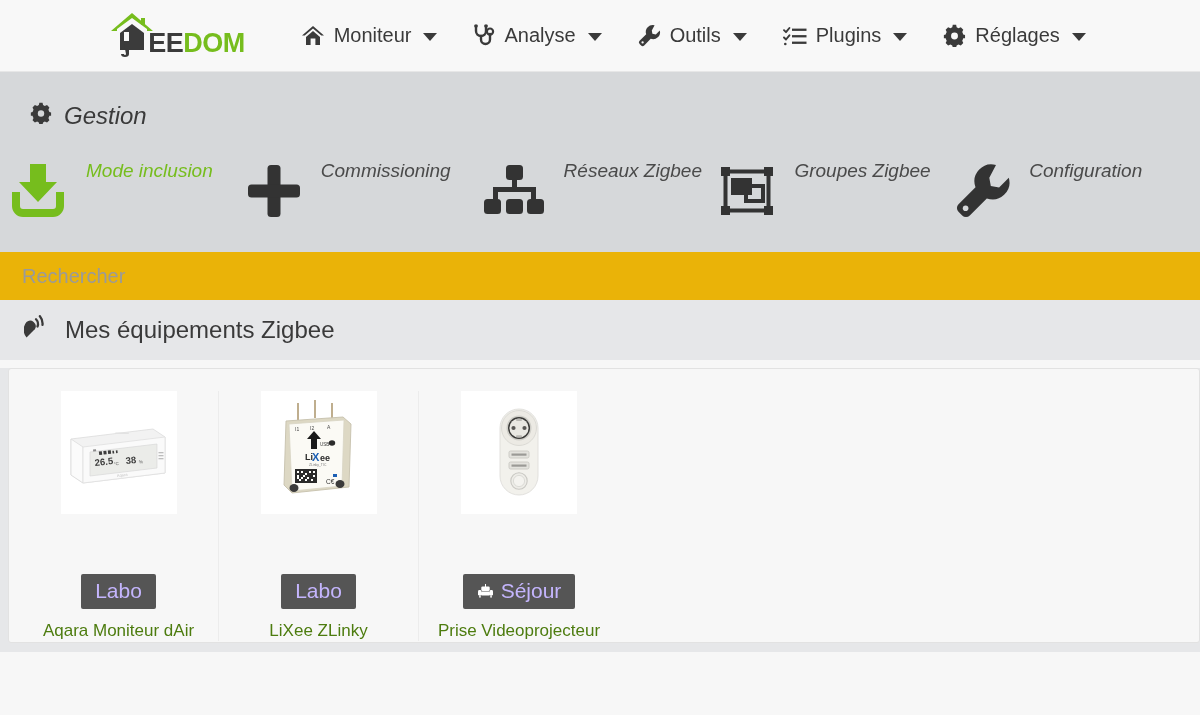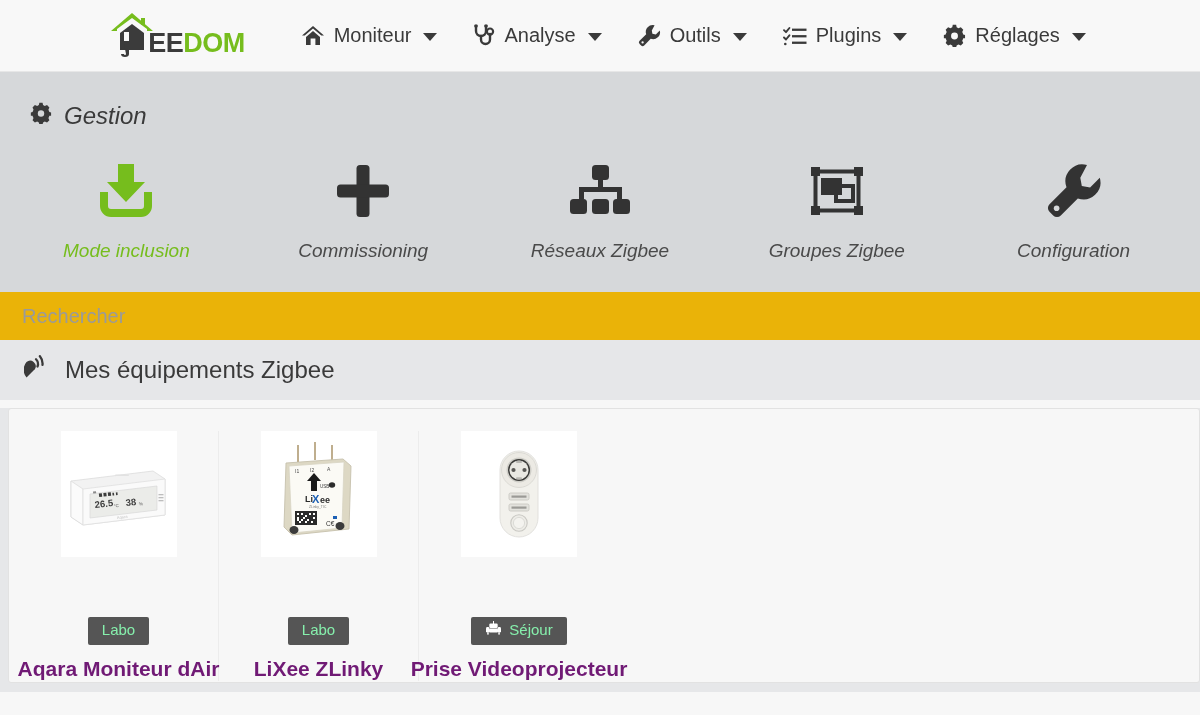--- a/index.html
+++ b/index.html
@@ -78,22 +78,21 @@
     color: #3a3a3a;
   }
   .toolbar {
     display: flex;
     align-items: flex-start;
     padding: 14px 0 22px 0;
   }
   .tool {
     flex: 1 1 0;
     display: flex;
-    flex-direction: column;
-    align-items: center;
+    flex-direction: row;
     gap: 18px;
     cursor: pointer;
     padding-top: 6px;
   }
   .tool-ico { height: 62px; display: flex; align-items: center; justify-content: center; }
   .tool-label { font-size: 19px; color: #4a4a4a; }
   .tool.is-active .tool-label { color: #76bd1d; }
 
   
   .search-row {
@@ -155,34 +154,34 @@
   }
   .eq-card:last-child { border-right: 0; }
   .eq-thumb {
     width: 116px; height: 133px;
     background: #fff;
     display: flex; align-items: center; justify-content: center;
     margin-bottom: 20px;
   }
   .eq-badge {
     background: #555555;
-    color: #86efac;
-    font-size: 15px;
+    color: #c4b5fd;
+    font-size: 21px;
     padding: 4px 14px 6px 14px;
     border-radius: 2px;
     display: inline-flex;
     align-items: center;
     gap: 7px;
     line-height: 1.2;
     margin-top: 40px;
   }
   .eq-name {
-    font-size: 21px;
-    font-weight: bold;
-    color: #701a75;
+    font-size: 17px;
+    font-weight: normal;
+    color: #4d7c0f;
     margin-top: 12px;
     white-space: nowrap;
   }
   .bottom-strip { height: 10px; background: #f7f7f7; }
 </style>
 </head>
 <body>
 
 <div class="navbar">
 

